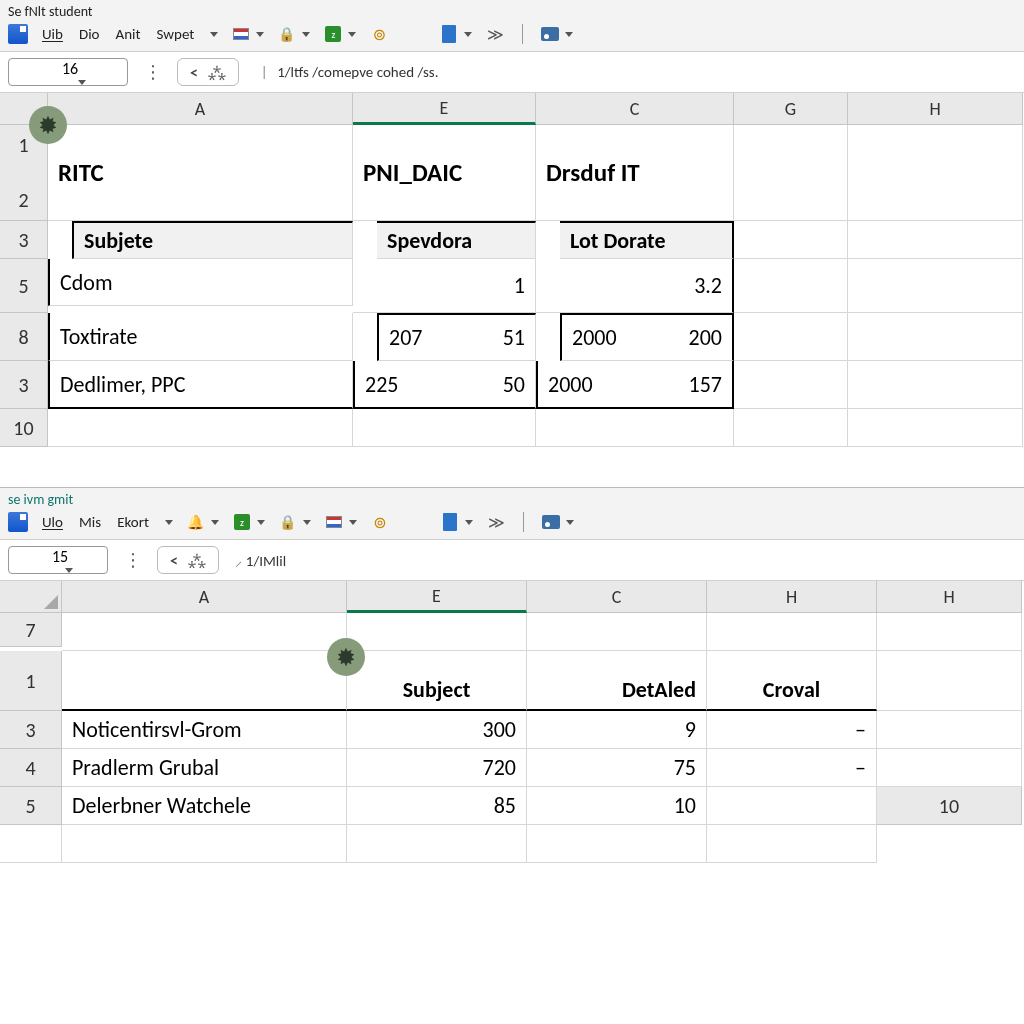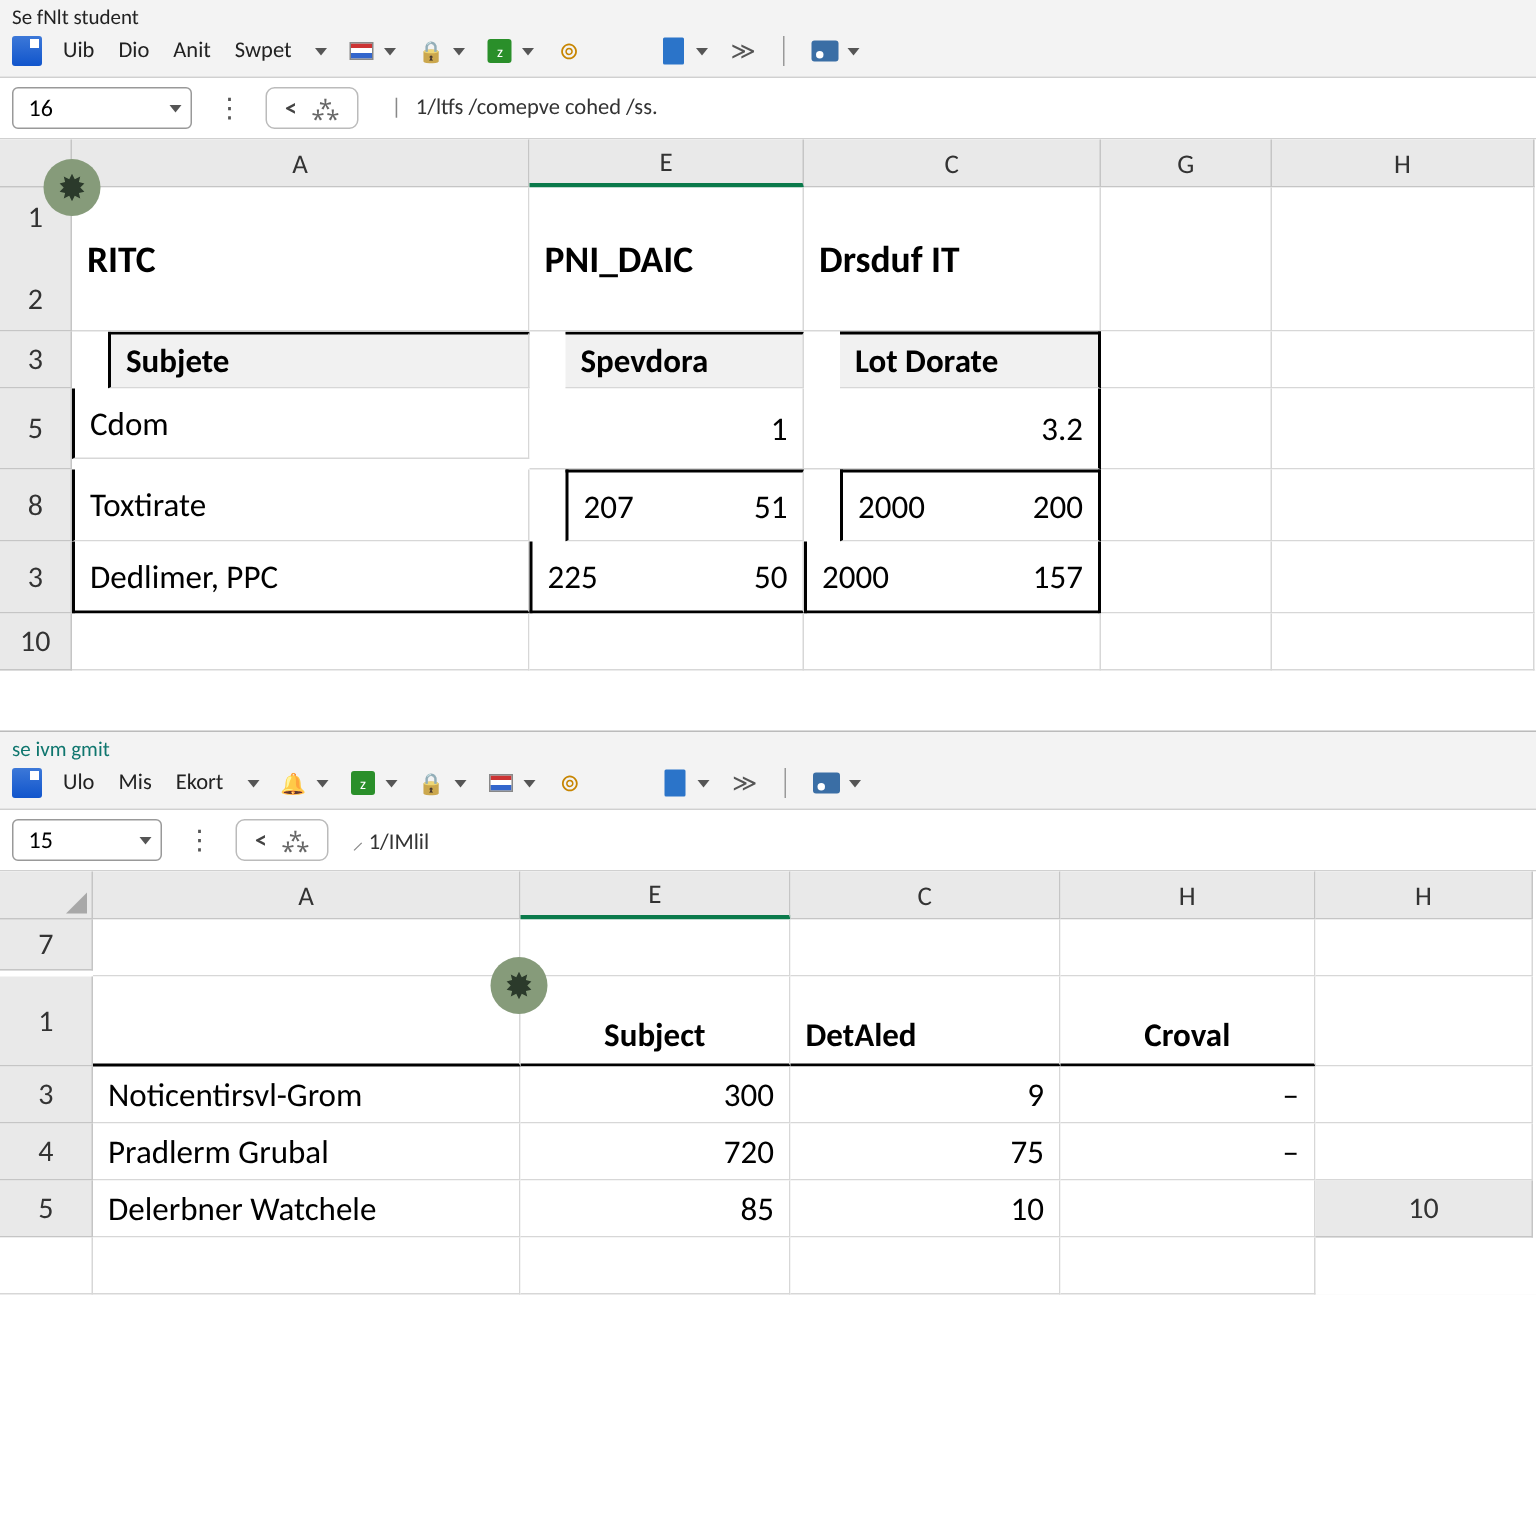--- a/index.html
+++ b/index.html
@@ -43,21 +43,21 @@
   position: absolute; right: 2px; top: 2px;
   width: 6px; height: 6px;
   background: #fff;
 }
 .menu-item {
   font-size: 15px;
   color: #222;
   cursor: default;
   padding: 0 2px;
 }
-.menu-item.u { text-decoration-thickness: 1px; text-underline-offset: 2px; }
+.menu-item.u { text-decoration: underline; text-decoration-thickness: 1px; text-underline-offset: 2px; }
 .tb-icon {
   width: 22px; height: 22px;
   display: inline-flex; align-items: center; justify-content: center;
   font-size: 15px;
   position: relative;
 }
 .tb-group { display: inline-flex; align-items: center; gap: 2px; }
 .caret {
   width: 0; height: 0;
   border-left: 4px solid transparent;
@@ -81,20 +81,21 @@
   display: inline-flex;
   align-items: center;
   border: 1.5px solid #999;
   border-radius: 4px;
   background: #fff;
   height: 28px;
   padding: 0 6px 0 10px;
   min-width: 120px;
   justify-content: space-between;
   font-size: 16px;
+  flex-direction: column;
 }
 .vdots {
   font-size: 18px; color: #555; padding: 0 6px;
   letter-spacing: -1px;
 }
 .fxicons {
   display: inline-flex; align-items: center; gap: 10px;
   border: 1.5px solid #bbb; border-radius: 6px; padding: 3px 12px; height: 28px;
   background: #fff;
 }
@@ -442,21 +443,21 @@
     <div class="cell rel bb-thick">
       <div class="badge" style="left:100%;top:6px;">
         <svg viewBox="0 0 24 24">
             <path fill="#2b3a2b" d="M12 2l2 4 4-2-1 4 4 1-3 3 3 3-4 1 1 4-4-2-2 4-2-4-4 2 1-4-4-1 3-3-3-3 4-1-1-4 4 2z"></path>
           </svg>
       </div>
     </div>
     <div class="cell bold bb-thick" style="justify-content:center;align-items:flex-end;padding-bottom:6px">
         <span>Subject</span>
       </div>
-    <div class="cell bold bb-thick" style="justify-content:flex-start;align-items:flex-end;padding-bottom:6px">
+    <div class="cell bold bb-thick" style="justify-content:flex-end;align-items:flex-end;padding-bottom:6px">
         <span>DetAled</span>
       </div>
     <div class="cell bold bb-thick" style="justify-content:center;align-items:flex-end;padding-bottom:6px">
         <span>Croval</span>
       </div>
     <div class="cell"></div>
 
     <div class="rowhdr">3</div>
     <div class="cell">
         <span>Noticentirsvl-Grom</span>

